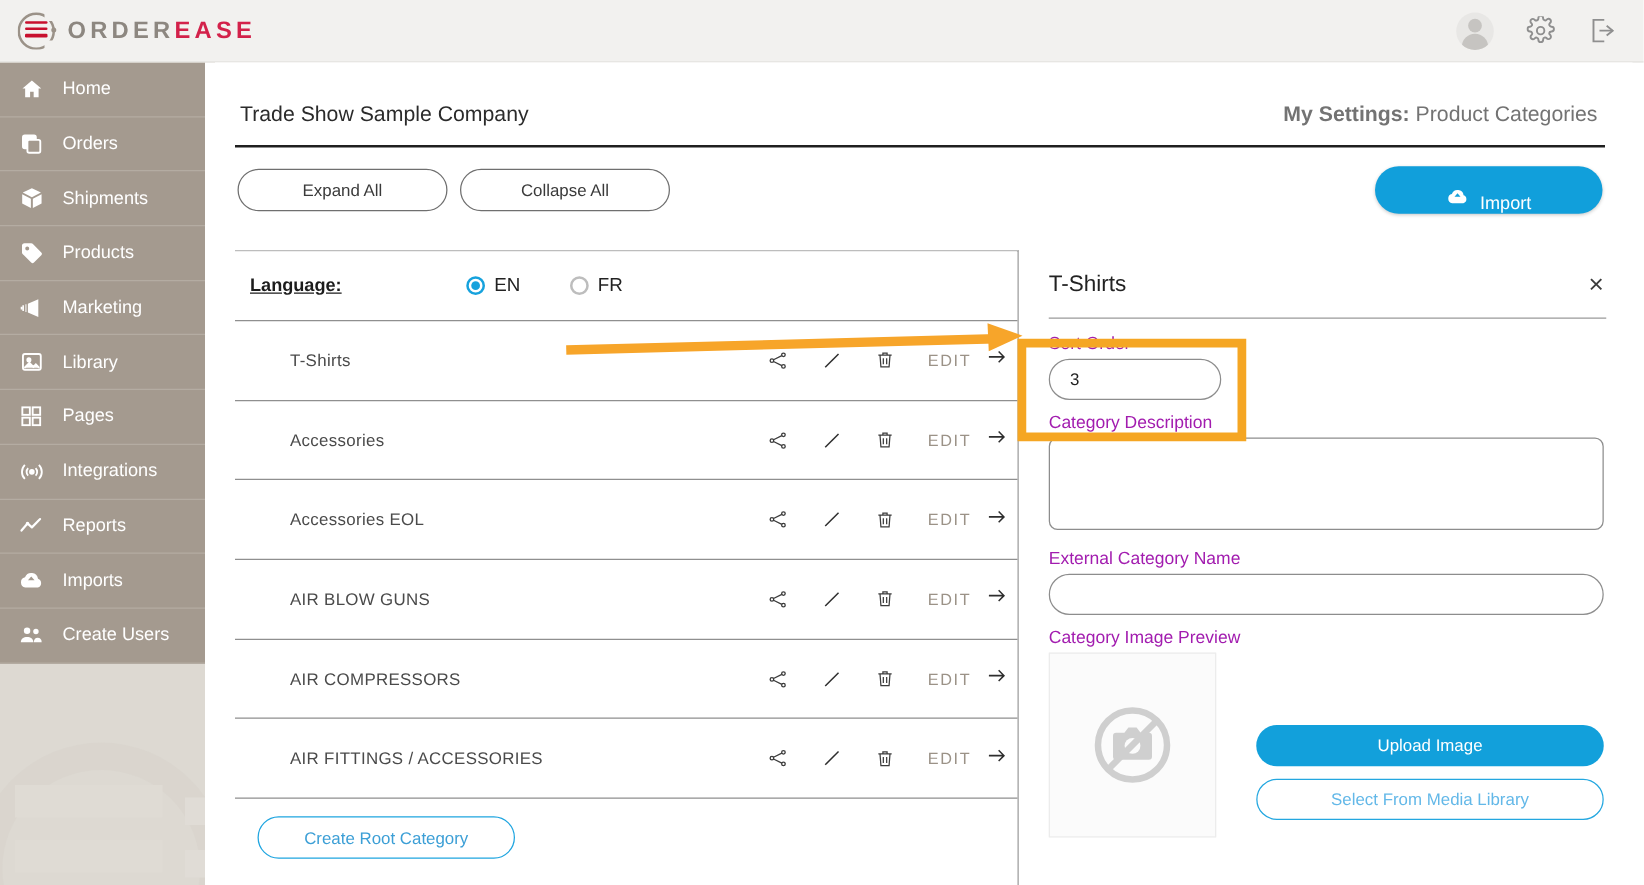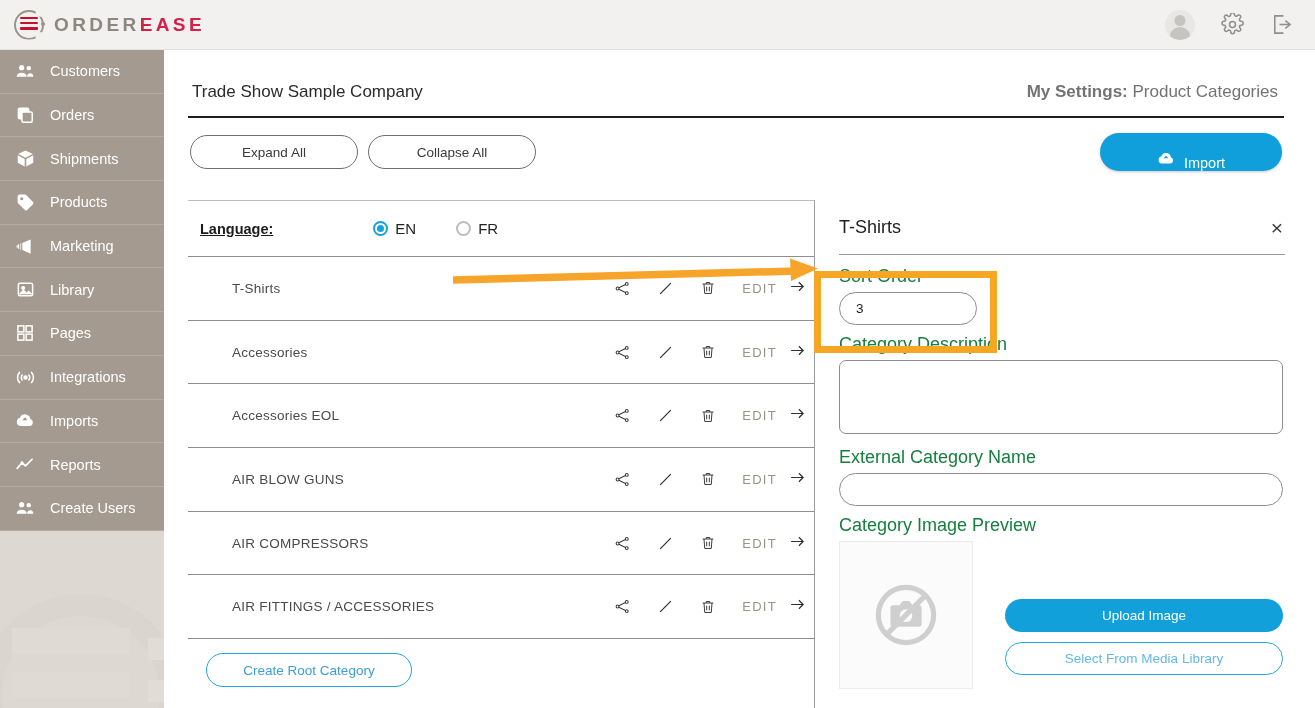--- a/index.html
+++ b/index.html
@@ -150,21 +150,21 @@
 
   
   .right-panel { width: 490px; padding: 0 0 0 0; position: relative; }
   .rp-head {
     display: flex; align-items: center; height: 54px; padding: 0 22px 0 24px;
   }
   .rp-title { font-size: 18px; color: #222; }
   .rp-close { margin-left: auto; font-size: 21px; color: #3b3b3b; cursor: pointer; line-height: 1; }
   .rp-rule { margin: 0 20px 0 24px; border-bottom: 1px solid #9a9a9a; }
   .rp-body { padding: 11px 22px 0 24px; }
-  .fld-label { font-size: 18px; color: #15803d; margin-bottom: 5px; }
+  .fld-label { font-size: 14px; color: #a21caf; margin-bottom: 5px; }
   .inp-pill {
     height: 33px; border-radius: 17px; border: 1.2px solid #8d8d8d; background: #fff;
     font-size: 13.5px; color: #222; padding: 0 16px; width: 100%;
     font-family: "Liberation Sans", sans-serif;
   }
   .inp-sort { width: 138px; }
   .ta {
     width: 100%; height: 74px; border-radius: 7px; border: 1.2px solid #8d8d8d;
     background: #fff; resize: none; font-family: "Liberation Sans", sans-serif;
     font-size: 13.5px; padding: 7px 10px;
@@ -230,32 +230,29 @@
             <path d="M16 8l5 4-5 4"></path>
             <path d="M10 12h11"></path>
         </svg>
       </div>
     </div>
   </div>
 
   <div class="sidebar">
     <div class="sidebar-menu">
 
-
-      <div class="side-item">
-        <span class="si-ic">
-          <svg width="20" height="20" viewBox="0 0 24 24" fill="#fff">
-              <circle cx="8" cy="8" r="3.1"></circle>
-              <circle cx="16.5" cy="8.6" r="2.6"></circle>
-              <path d="M2 19c0-3.3 2.7-5 6-5s6 1.7 6 5z"></path>
-              <path d="M14.5 19c0-2.6 1.2-4.3 3.7-4.3 2.4 0 3.8 1.5 3.8 4.3z"></path>
-            </svg>
-        </span>
-        <span>Customers</span>
-      </div>
+      <div class="side-item">
+        <span class="si-ic">
+          <svg width="19" height="19" viewBox="0 0 24 24" fill="#fff">
+              <path d="M12 3 2.5 11h2.7v9h5v-5.6h3.6V20h5v-9h2.7z"></path>
+            </svg>
+        </span>
+        <span>Home</span>
+      </div>
+
 
       <div class="side-item">
         <span class="si-ic">
           <svg width="19" height="19" viewBox="0 0 24 24" fill="none" stroke="#fff" stroke-width="1.9">
               <rect x="3" y="3" width="13" height="13" rx="1.8" fill="#fff"></rect>
               <rect x="7.5" y="7.5" width="13" height="13" rx="1.8" fill="#a49a8f" stroke="#fff"></rect>
             </svg>
         </span>
         <span>Orders</span>
       </div>
@@ -323,36 +320,36 @@
               <circle cx="12" cy="12" r="1.7" fill="#fff"></circle>
               <path d="M8.6 8.6a4.8 4.8 0 0 0 0 6.8M15.4 8.6a4.8 4.8 0 0 1 0 6.8"></path>
               <path d="M5.6 5.6a9 9 0 0 0 0 12.8M18.4 5.6a9 9 0 0 1 0 12.8"></path>
             </svg>
         </span>
         <span>Integrations</span>
       </div>
 
       <div class="side-item">
         <span class="si-ic">
+          <svg width="21" height="21" viewBox="0 0 24 24" fill="none" stroke="#fff" stroke-width="2" stroke-linecap="round" stroke-linejoin="round">
+              <path d="M2.5 16.5 8 10l4 3.6 7.5-7.6"></path>
+              <circle cx="8" cy="10" r=".6" fill="#fff"></circle>
+            </svg>
+        </span>
+        <span>Reports</span>
+      </div>
+
+      <div class="side-item">
+        <span class="si-ic">
           <svg width="20" height="20" viewBox="0 0 24 24" fill="#fff">
               <path d="M18.5 9.6A6.5 6.5 0 0 0 6 8.2 5 5 0 0 0 6.3 18h12a4.4 4.4 0 0 0 .2-8.4z"></path>
               <path d="M12 19.5v-6m0-6 3.2 3.6h-6.4z" fill="#a49a8f"></path>
             </svg>
         </span>
         <span>Imports</span>
-      </div>
-
-      <div class="side-item">
-        <span class="si-ic">
-          <svg width="21" height="21" viewBox="0 0 24 24" fill="none" stroke="#fff" stroke-width="2" stroke-linecap="round" stroke-linejoin="round">
-              <path d="M2.5 16.5 8 10l4 3.6 7.5-7.6"></path>
-              <circle cx="8" cy="10" r=".6" fill="#fff"></circle>
-            </svg>
-        </span>
-        <span>Reports</span>
       </div>
 
       <div class="side-item">
         <span class="si-ic">
           <svg width="20" height="20" viewBox="0 0 24 24" fill="#fff">
               <circle cx="8" cy="8" r="3.1"></circle>
               <circle cx="16.5" cy="8.6" r="2.6"></circle>
               <path d="M2 19c0-3.3 2.7-5 6-5s6 1.7 6 5z"></path>
               <path d="M14.5 19c0-2.6 1.2-4.3 3.7-4.3 2.4 0 3.8 1.5 3.8 4.3z"></path>
             </svg>

